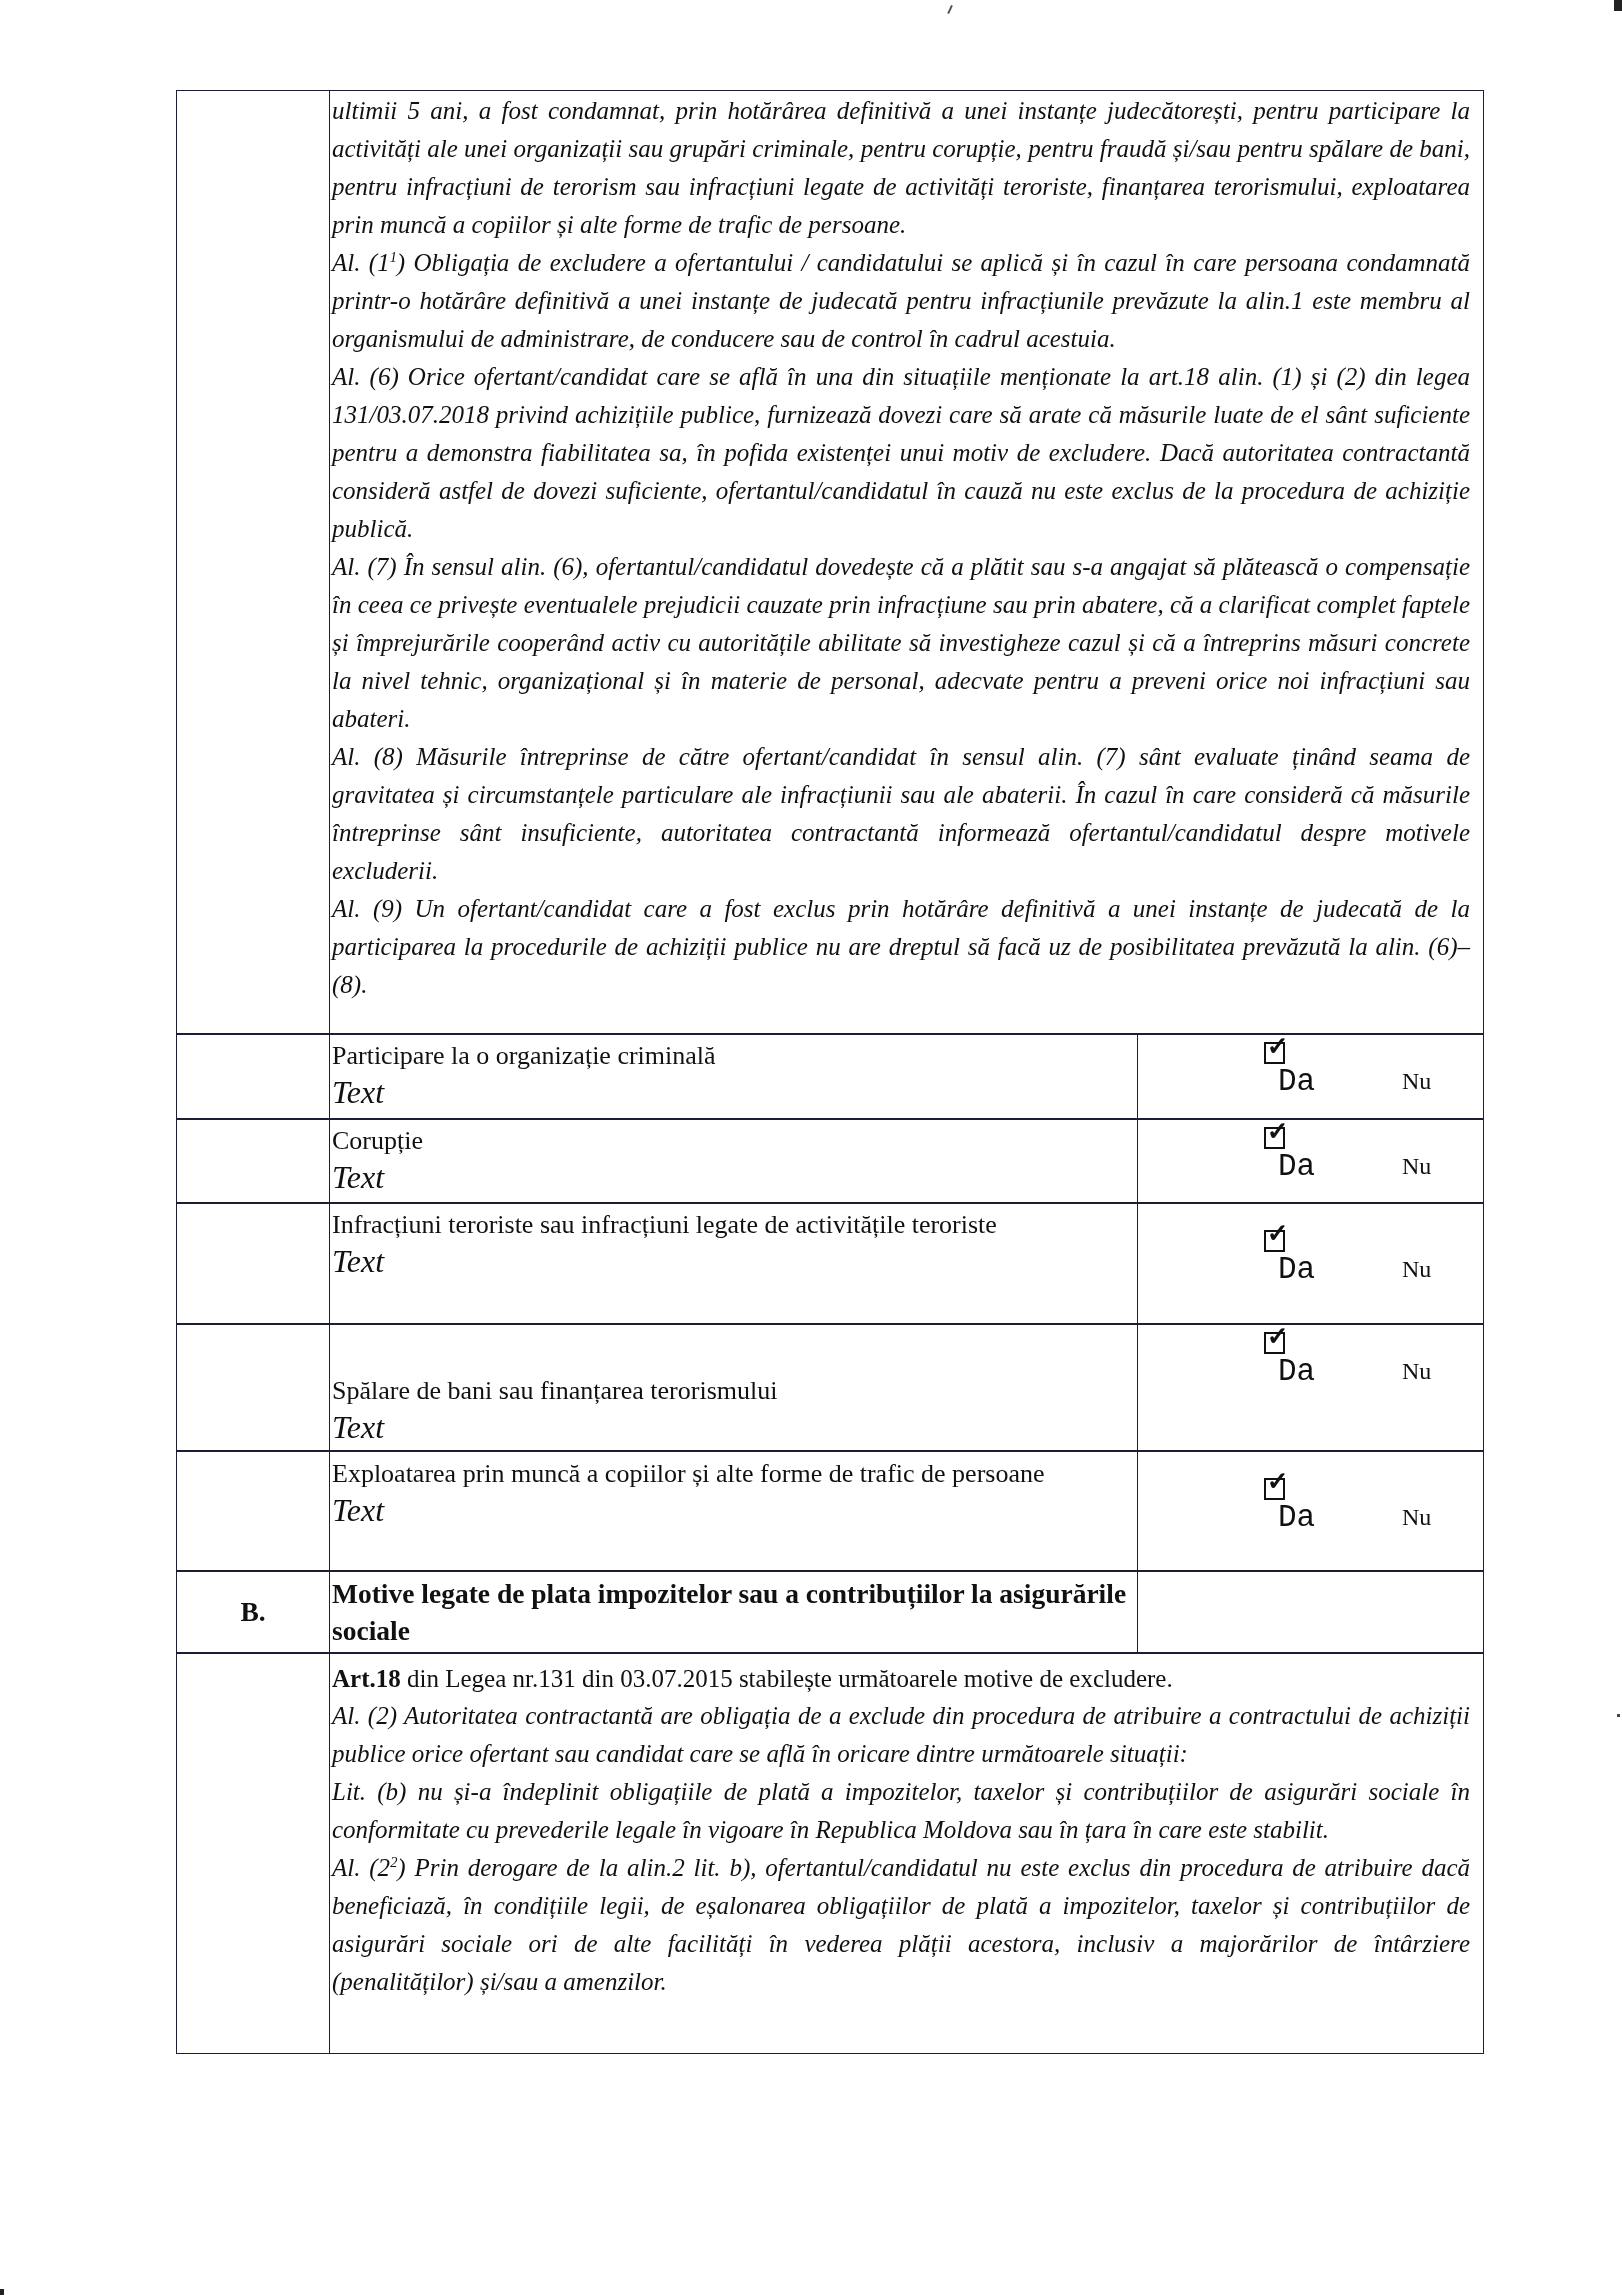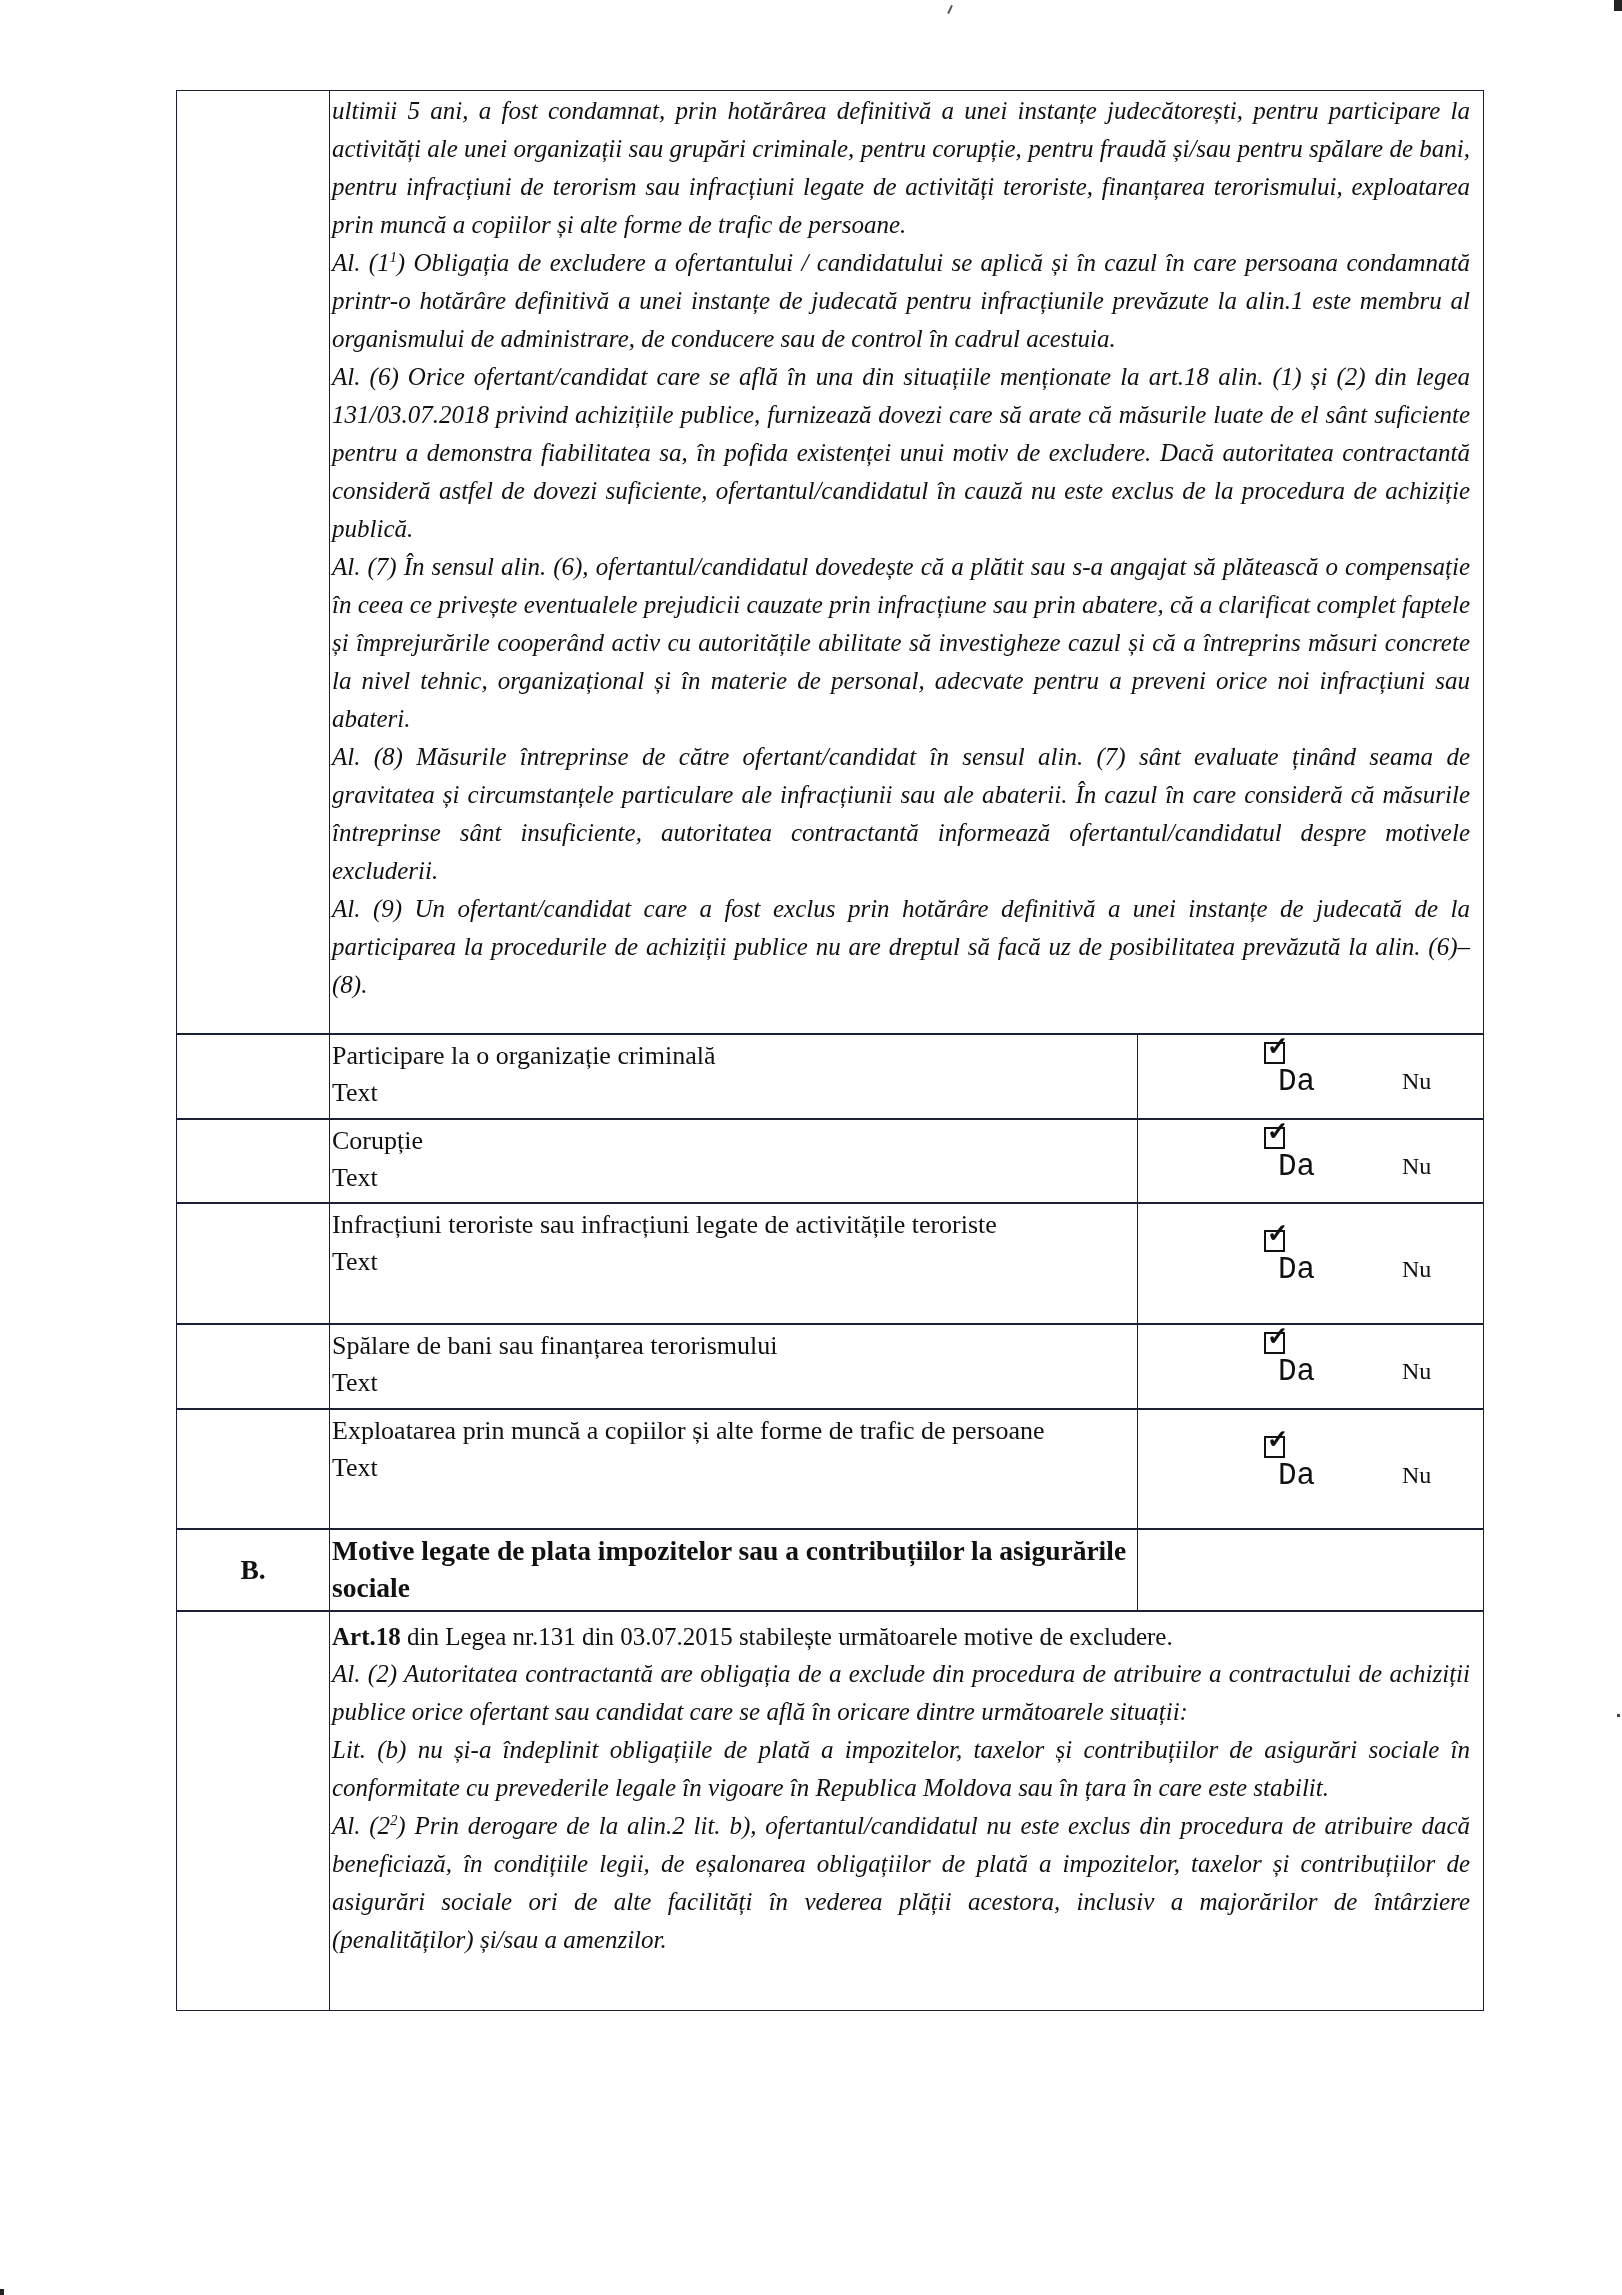--- a/index.html
+++ b/index.html
@@ -18,21 +18,21 @@
   table.doc tr.row-thin td { border-top-width:2px; }
   col.c1 { width:153px; }
   col.c2 { width:808px; }
   col.c3 { width:346px; }
 
   .legal { font-style:italic; font-size:25px; line-height:38px; text-align:justify; padding:3.9px 13px 3.9px 111px; margin-left:-111px; }
   .para { margin:0; }
   .para sup { font-size:14.4px; line-height:0; }
 
   .crit-title { font-size:26px; line-height:37px; padding:2.6px 9.2px 0 111px; margin-left:-111px; text-align:justify; }
-  .crit-sub { font-size:26px; line-height:37px; padding:0 9.2px 3.9px 111px; margin-left:-111px; }
+  .crit-sub { font-size:32px; line-height:37px; font-style:italic; padding:0 9.2px 3.9px 111px; margin-left:-111px; }
 
   .yn { position:relative; height:100%; }
   .checkbox { position:absolute; left:126px; top:7.9px; width:21px; height:22px; border:2.6px solid #111; box-sizing:border-box; }
   .checkbox .tick { position:absolute; left:0.7px; top:-10.5px; font-size:26px; line-height:26px; font-weight:bold; color:#111; }
   .lbl-da { position:absolute; left:140px; top:31px; font-size:31px; line-height:31px;font-family:Liberation Mono, monospace; }
   .lbl-nu { position:absolute; left:264px; top:31px; font-size:24px; line-height:31px; }
 
   .sec-letter { font-size:27.5px; font-weight:bold; text-align:center; vertical-align:middle !important; }
   .sec-title { font-size:27.5px; font-weight:bold; line-height:37px; padding:2.6px 9.2px 3.9px 111px; margin-left:-111px; }
 
@@ -118,21 +118,21 @@
               </div>
           <span class="lbl-da" style="top:50px;">Da</span>
           <span class="lbl-nu" style="top:50px;">Nu</span>
         </div>
       </td>
     </tr>
 
     <tr class="row-thin" style="height:85px;">
       <td></td>
       <td>
-        <div class="crit-title" style="padding-left:113px;">Spălare de bani sau finanțarea terorismului</div>
+        <div class="crit-title" style="padding-left:113px;margin-top:45px;">Spălare de bani sau finanțarea terorismului</div>
         <div class="crit-sub" style="padding-left:113px;">Text</div>
       </td>
       <td>
         <div class="yn" style="height:82px;">
           <div class="checkbox">
                 <span class="tick">✓</span>
               </div>
           <span class="lbl-da">Da</span>
           <span class="lbl-nu">Nu</span>
         </div>

